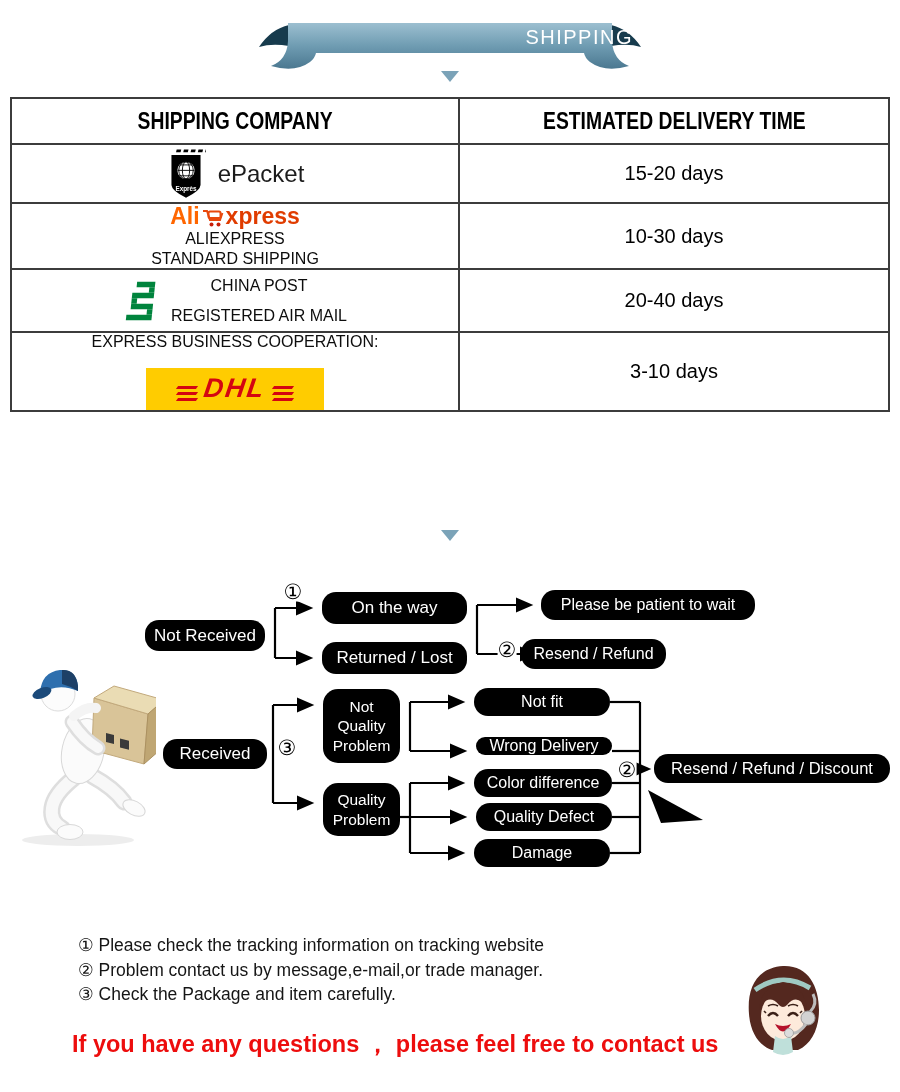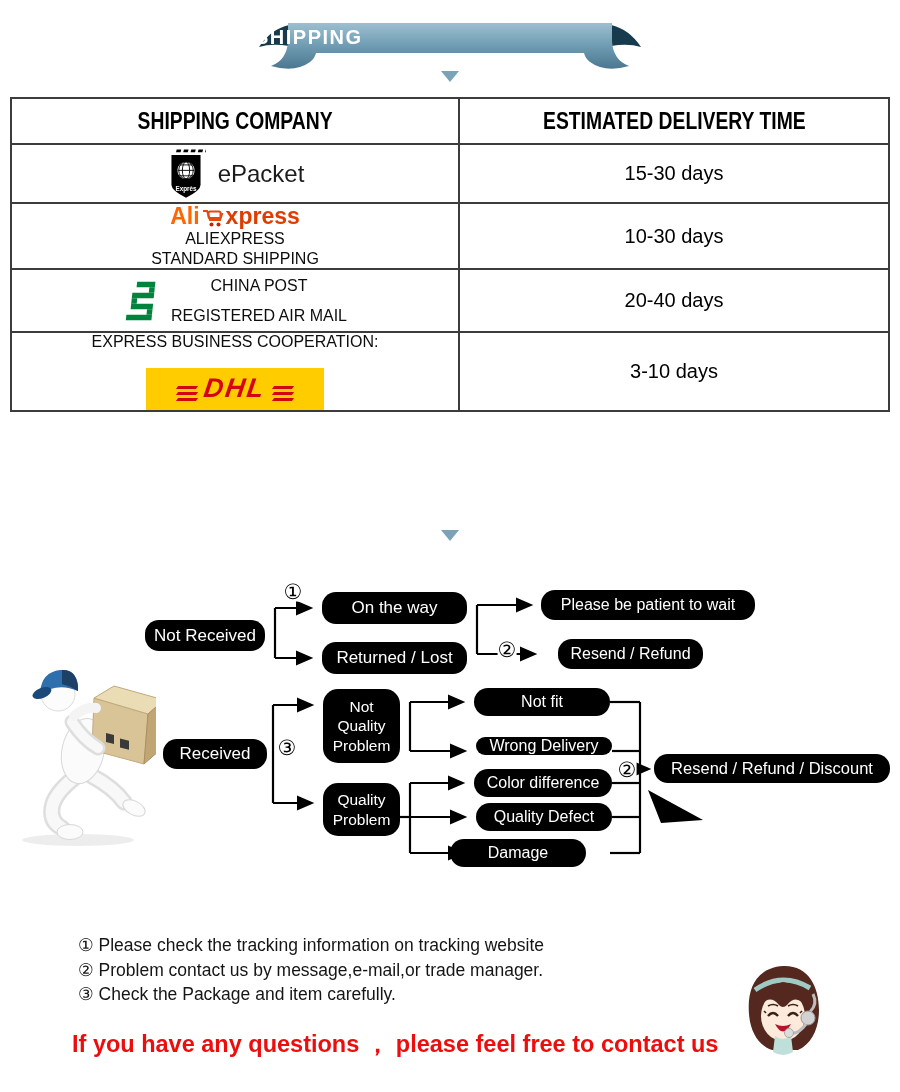--- a/index.html
+++ b/index.html
@@ -2,22 +2,22 @@
 <html><head>
 <meta charset="utf-8">
 <style>
   html,body{margin:0;padding:0;background:#fff;}
   #canvas{position:relative;width:900px;height:1092px;background:#fff;overflow:hidden;
           font-family:"Liberation Sans", sans-serif;color:#111;}
 
   
   .ribbon{position:absolute;left:255px;width:390px;height:58px;}
   .ribbon svg{position:absolute;left:0;top:0;width:390px;height:58px;}
-  .ribbon-label{position:absolute;left:0;right:0;top:10px;text-align:left;
-    color:#fff;font-size:20px;font-weight:700;letter-spacing:1.5px;}
+  .ribbon-label{position:absolute;left:0;right:12px;top:10px;text-align:right;
+    color:#fff;font-size:20px;font-weight:400;letter-spacing:1.5px;}
   .down-tri{position:absolute;left:441px;width:0;height:0;
     border-left:9px solid transparent;border-right:9px solid transparent;
     border-top:11px solid #7ba3b8;}
 
   
   table.ship{position:absolute;left:10px;top:97px;width:878px;border-collapse:collapse;table-layout:fixed;}
   table.ship td{border:2px solid #3c3c3c;text-align:center;vertical-align:middle;padding:0;}
   .hd{display:inline-block;font-weight:700;font-size:23px;transform:scale(.84,1.05);letter-spacing:0;color:#000;}
   .days{font-size:20px;color:#000;}
   .cellflex{display:flex;align-items:center;justify-content:center;gap:12px;}
@@ -98,21 +98,21 @@
               <ellipse cx="22" cy="24" rx="8" ry="9.5"></ellipse>
               <line x1="12.5" y1="24" x2="31.5" y2="24"></line>
               <line x1="13.8" y1="18" x2="30.2" y2="18"></line>
               <line x1="13.8" y1="30" x2="30.2" y2="30"></line>
             </g>
             <text x="22" y="47" text-anchor="middle" font-size="7" font-weight="bold" fill="#fff" font-family="Liberation Sans, sans-serif">Exprès</text>
           </svg>
           <span class="epacket-name">ePacket</span>
         </div>
       </td>
-      <td class="days">15-30 days</td>
+      <td class="days">15-20 days</td>
     </tr>
 
     <tr style="height:66px">
       <td>
         <div class="cellcol">
           <div class="ali-brand">
             <span class="ali-a">Ali</span>
             <svg width="24" height="21" viewBox="0 0 24 21">
               <path d="M2,4 h4 l3,9 h10 l2.4,-7" fill="none" stroke="#e8480c" stroke-width="2"></path>
               <rect x="7.5" y="4.5" width="12" height="6.5" rx="1.5" fill="none" stroke="#e8480c" stroke-width="2"></rect>
@@ -246,34 +246,34 @@
 
       <path d="M66,66 Q78,84 92,92" stroke="#dedede" stroke-width="15" stroke-linecap="round" fill="none"></path>
       <path d="M66,66 Q78,84 92,92" stroke="#f8f8f8" stroke-width="10" stroke-linecap="round" fill="none"></path>
       <path d="M68,60 Q80,50 90,52" stroke="#f4f4f4" stroke-width="10" stroke-linecap="round" fill="none"></path>
     </svg>
 
     <div class="fbox" style="left:145px;top:60px;width:120px;height:31px;font-size:17px;">Not Received</div>
     <div class="fbox" style="left:322px;top:32px;width:145px;height:32px;font-size:17px;">On the way</div>
     <div class="fbox" style="left:322px;top:82px;width:145px;height:32px;font-size:17px;">Returned / Lost</div>
     <div class="fbox" style="left:541px;top:30px;width:214px;height:30px;font-size:16px;">Please be patient to wait</div>
-    <div class="fbox" style="left:558px;top:79px;width:145px;height:30px;font-size:16px;">Resend / Refund</div>
+    <div class="fbox" style="left:521px;top:79px;width:145px;height:30px;font-size:16px;">Resend / Refund</div>
 
     <div class="fbox" style="left:163px;top:179px;width:104px;height:30px;font-size:17px;">Received</div>
     <div class="fbox pre" style="left:323px;top:129px;width:77px;height:74px;font-size:15.5px;border-radius:15px;">Not
 Quality
 Problem</div>
     <div class="fbox pre" style="left:323px;top:223px;width:77px;height:53px;font-size:15.5px;border-radius:15px;">Quality
 Problem</div>
 
     <div class="fbox" style="left:474px;top:128px;width:136px;height:28px;font-size:16px;">Not fit</div>
     <div class="fbox" style="left:476px;top:177px;width:136px;height:18px;font-size:16px;">Wrong Delivery</div>
     <div class="fbox" style="left:474px;top:209px;width:138px;height:28px;font-size:16px;">Color difference</div>
     <div class="fbox" style="left:476px;top:243px;width:136px;height:28px;font-size:16px;">Quality Defect</div>
-    <div class="fbox" style="left:450px;top:279px;width:136px;height:28px;font-size:16px;">Damage</div>
+    <div class="fbox" style="left:474px;top:279px;width:136px;height:28px;font-size:16px;">Damage</div>
 
     <div class="fbox" style="left:654px;top:194px;width:236px;height:29px;font-size:16.5px;">Resend / Refund / Discount</div>
 
 
     <span class="circ" style="left:293px;top:31px;">①</span>
     <span class="circ" style="left:507px;top:89px;">②</span>
     <span class="circ" style="left:287px;top:187px;">③</span>
     <span class="circ" style="left:627px;top:209px;">②</span>
   </div>
 

